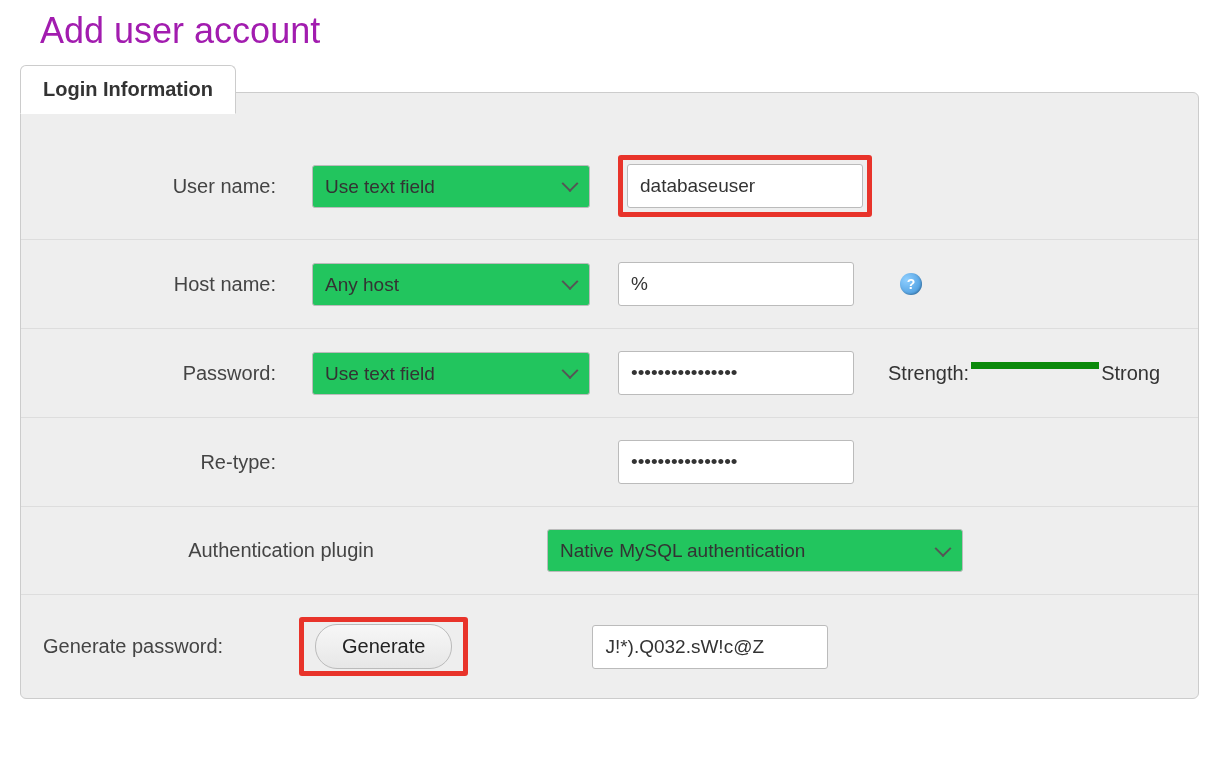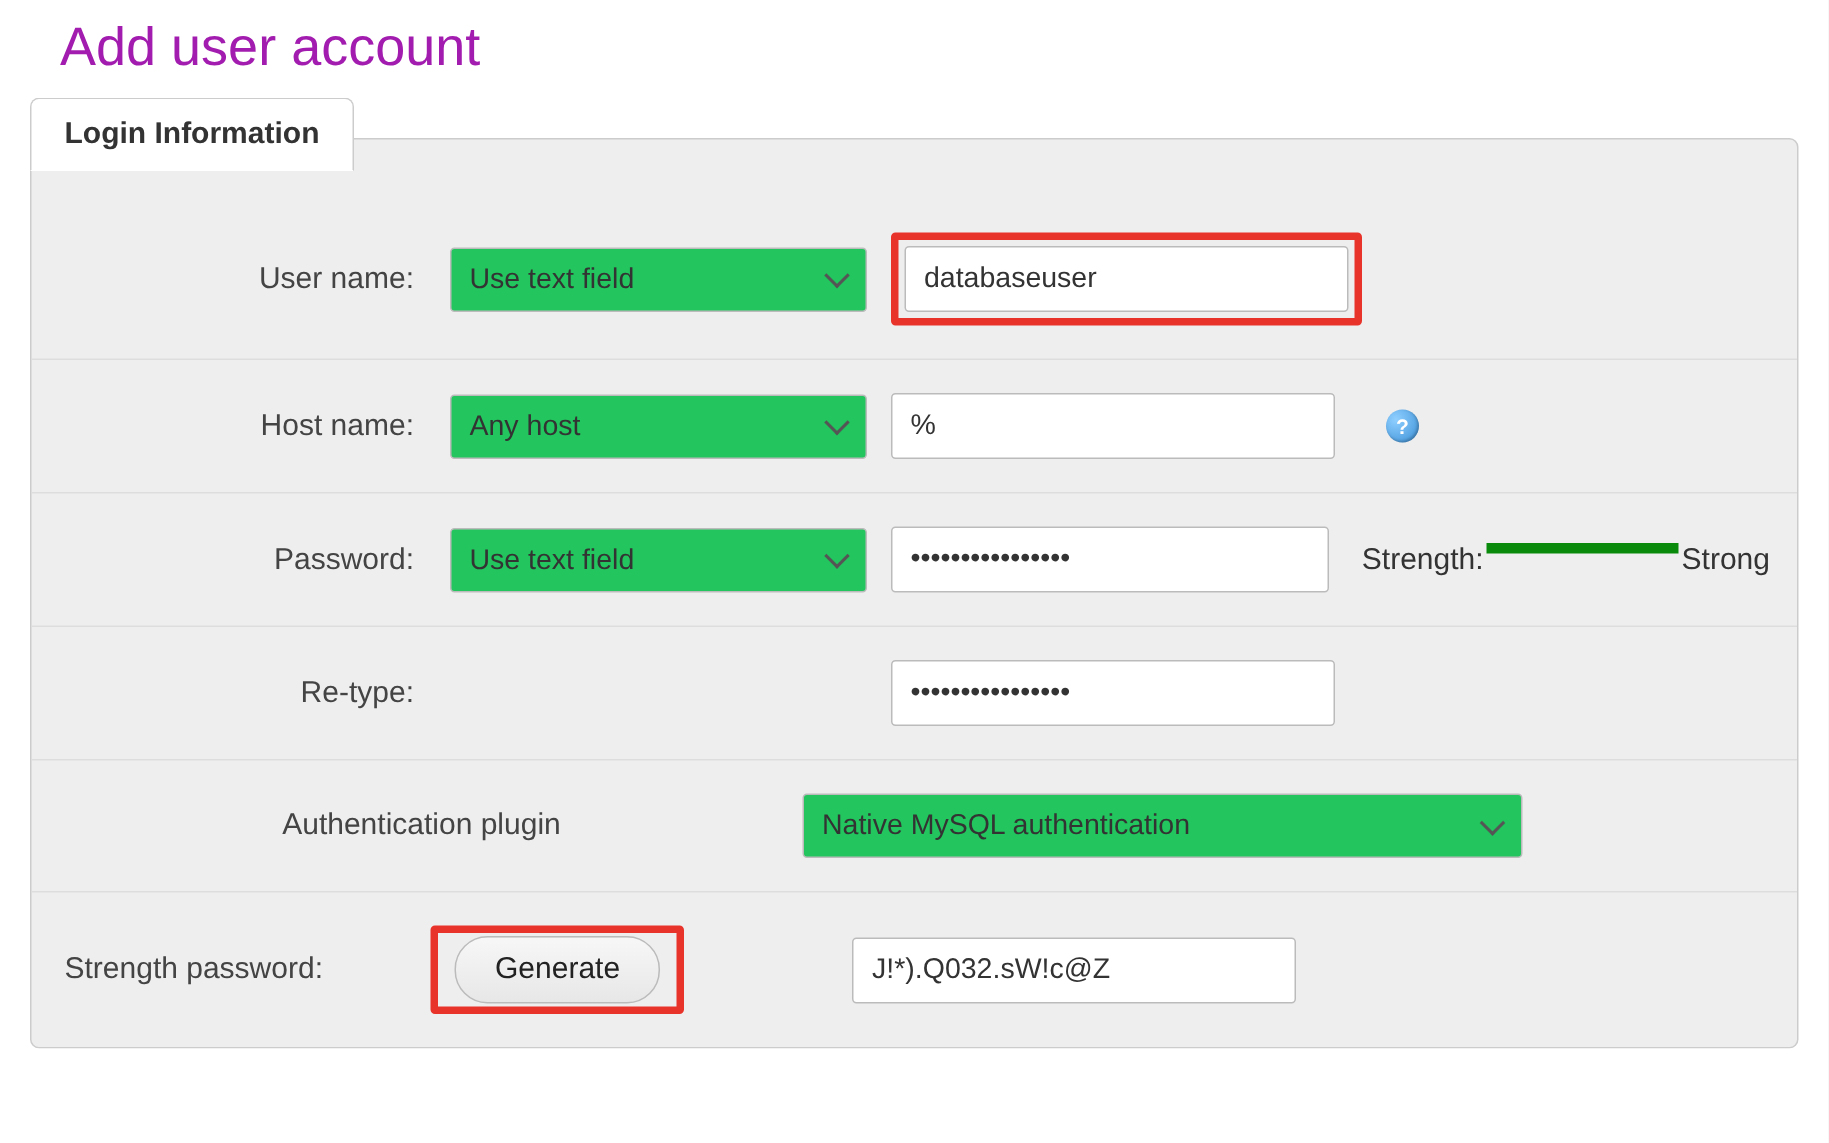--- a/index.html
+++ b/index.html
@@ -38,21 +38,21 @@
       border: 1px solid #ccc;
       background: #eeeeee;
       border-radius: 0 6px 6px 6px;
       padding-top: 40px;
     }
     .row {
       display: flex;
       align-items: center;
       border-bottom: 1px solid #ddd;
       padding: 22px 18px;
-      gap: 16px;
+      gap: 28px;
     }
     .row:last-child { border-bottom: none; }
     .label-cell {
       width: 245px;
       text-align: right;
       font-size: 20px;
       color: #444;
       padding-right: 8px;
       flex-shrink: 0;
     }
@@ -84,21 +84,21 @@
       pointer-events: none;
     }
     input[type="text"], input[type="password"] {
       font-family: inherit;
       font-size: 19px;
       color: #333;
       background: #fff;
       border: 1px solid #bbb;
       border-radius: 3px;
       padding: 10px 12px;
-      width: 296px;
+      width: 236px;
     }
     .highlight-red {
       border: 5px solid #e8332a;
       border-radius: 3px;
       padding: 4px;
       display: inline-flex;
     }
     .highlight-red.tight { padding: 2px 11px; }
     .help-icon {
       width: 22px; height: 22px;
@@ -125,21 +125,21 @@
     .strength-bar {
       width: 128px;
       height: 7px;
       background: #0a8a0a;
       margin: 0 2px;
     }
     .strength-value {
       font-size: 20px;
       color: #333;
     }
-    select.wide { width: 480px; }
+    select.wide { width: 416px; }
     .auth-label-cell {
       width: 480px;
       text-align: center;
       font-size: 20px;
       color: #444;
       flex-shrink: 0;
       padding-left: 4px;
     }
     button.generate {
       font-family: inherit;
@@ -210,21 +210,21 @@
     <div class="row">
       <div class="auth-label-cell">Authentication plugin</div>
       <div class="select-wrap">
         <select class="wide">
           <option>Native MySQL authentication</option>
         </select>
       </div>
     </div>
 
     <div class="row gen-row">
-      <div class="label-cell">Strength password:</div>
+      <div class="label-cell">Generate password:</div>
       <span class="highlight-red tight">
         <button class="generate">Generate</button>
       </span>
       <input type="text" value="J!*).Q032.sW!c@Z" style="">
     </div>
 
   </div>
 </div>
 
 </body></html>

